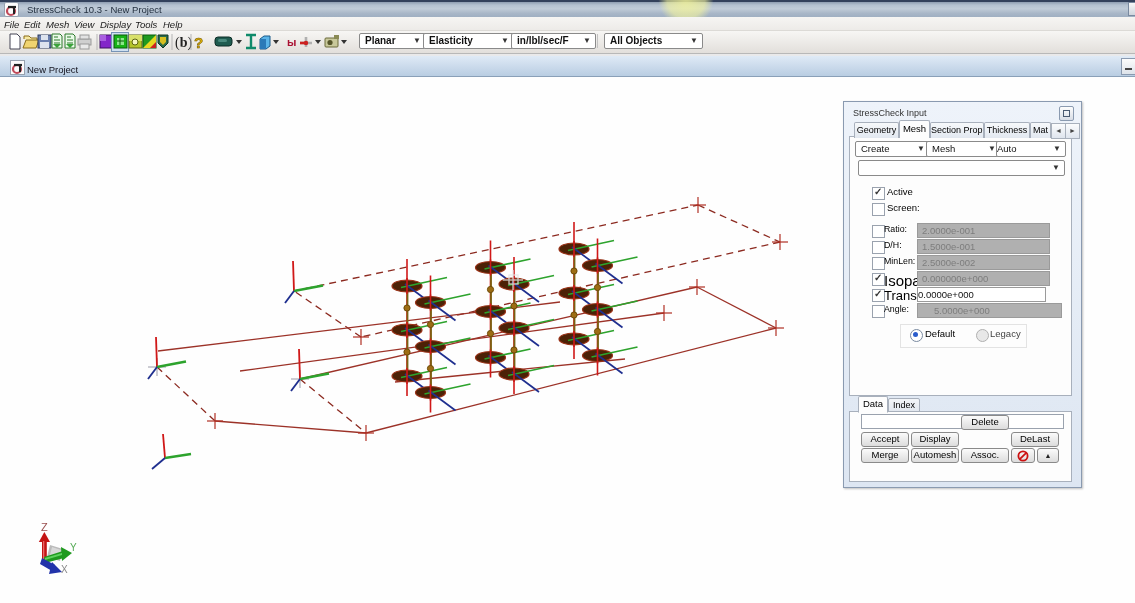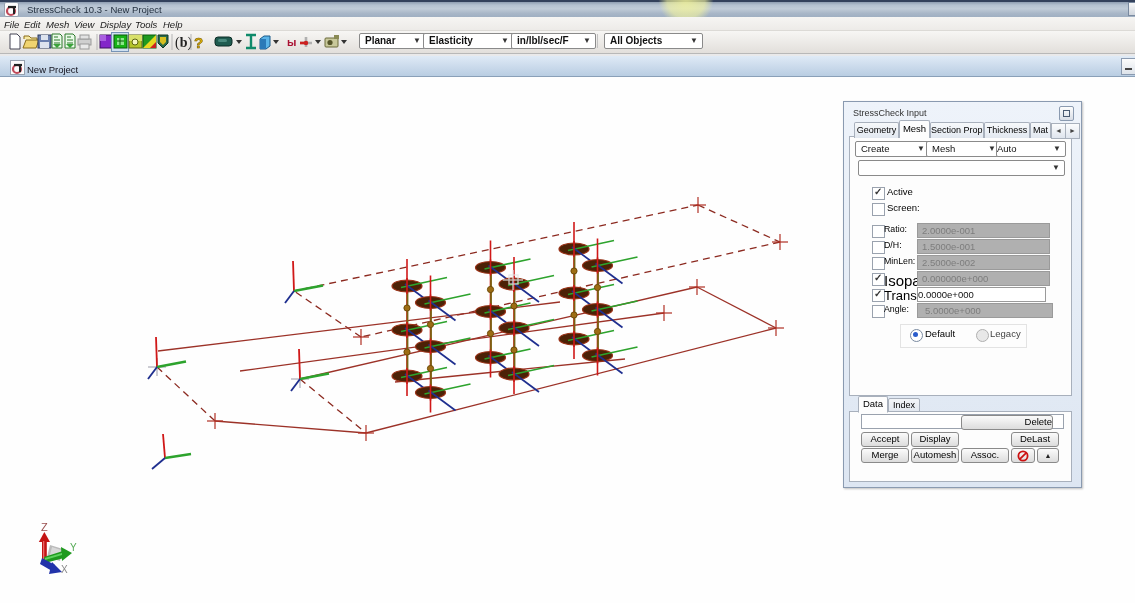--- a/index.html
+++ b/index.html
@@ -309,35 +309,35 @@
     </div>
     <div style="position:absolute;left:40px;top:170px;font-size:15px;">Isopar:</div>
     <div style="position:absolute;left:73px;top:169px;width:127px;height:13px;background:#b0b0b0;border:1px solid #9a9a9a;color:#7d7d7d;line-height:13px;padding-left:4px;">0.000000e+000</div>
     <div style="position:absolute;left:28px;top:187px;width:11px;height:11px;background:#fff;border:1px solid #9aa2ae;">
       <span style="position:absolute;left:1px;top:-2px;font-size:10px;font-weight:bold;color:#333;">✓</span>
     </div>
     <div style="position:absolute;left:40px;top:186px;font-size:13px;">Trans:</div>
     <div style="position:absolute;left:73px;top:185px;width:127px;height:13px;background:#fff;border:1px solid #9a9a9a;color:#111;line-height:13px;">0.0000e+000</div>
     <div style="position:absolute;left:28px;top:203px;width:11px;height:11px;background:#fff;border:1px solid #9aa2ae;"></div>
     <div style="position:absolute;left:40px;top:202px;font-size:8.8px;">Angle:</div>
-    <div style="position:absolute;left:73px;top:201px;width:127px;height:13px;background:#b0b0b0;border:1px solid #9a9a9a;color:#7d7d7d;line-height:13px;padding-left:7px;">5.0000e+000</div>
+    <div style="position:absolute;left:73px;top:201px;width:127px;height:13px;background:#b0b0b0;border:1px solid #9a9a9a;color:#7d7d7d;line-height:13px;padding-left:16px;">5.0000e+000</div>
     <div style="position:absolute;left:56px;top:222px;width:125px;height:22px;border:1px solid #e3e3e3;"></div>
     <div style="position:absolute;left:66px;top:227px;width:11px;height:11px;border-radius:50%;background:#fff;border:1px solid #7a8aa0;">
       <div style="position:absolute;left:2px;top:2px;width:5px;height:5px;border-radius:50%;background:#2a5ccc;"></div>
     </div>
     <div style="position:absolute;left:81px;top:226px;">Default</div>
     <div style="position:absolute;left:132px;top:227px;width:11px;height:11px;border-radius:50%;background:#e8e8e8;border:1px solid #b0b0b0;"></div>
     <div style="position:absolute;left:146px;top:226px;color:#444;">Legacy</div>
     <div style="position:absolute;left:14px;top:294px;width:28px;height:15px;background:#fdfdfd;border:1px solid #a8b0bc;border-bottom:1px solid #fdfdfd;border-radius:2px 2px 0 0;text-align:center;line-height:14px;z-index:3;">Data</div>
     <div style="position:absolute;left:44px;top:296px;width:30px;height:13px;background:linear-gradient(#f3f5f8,#e0e6ee);border:1px solid #a8b0bc;border-radius:2px 2px 0 0;text-align:center;line-height:12px;font-size:9px;">Index</div>
     <div style="position:absolute;left:5px;top:309px;width:221px;height:69px;background:#fdfdfd;border:1px solid #a8b0bc;"></div>
     <div style="position:absolute;left:17px;top:312px;width:201px;height:13px;background:#fff;border:1px solid #9aa2ae;"></div>
     <div style="position:absolute;left:17px;top:330px;width:46px;height:13px;background:linear-gradient(#fbfbfb,#dcdcdc);border:1px solid #8a8a8a;border-radius:3px;text-align:center;line-height:12px;">Accept</div>
     <div style="position:absolute;left:67px;top:330px;width:46px;height:13px;background:linear-gradient(#fbfbfb,#dcdcdc);border:1px solid #8a8a8a;border-radius:3px;text-align:center;line-height:12px;">Display</div>
-    <div style="position:absolute;left:117px;top:313px;width:46px;height:13px;background:linear-gradient(#fbfbfb,#dcdcdc);border:1px solid #8a8a8a;border-radius:3px;text-align:right;line-height:12px;padding-left:44px;">Delete</div>
+    <div style="position:absolute;left:117px;top:313px;width:46px;height:13px;background:linear-gradient(#fbfbfb,#dcdcdc);border:1px solid #8a8a8a;border-radius:3px;text-align:center;line-height:12px;">Delete</div>
     <div style="position:absolute;left:167px;top:330px;width:46px;height:13px;background:linear-gradient(#fbfbfb,#dcdcdc);border:1px solid #8a8a8a;border-radius:3px;text-align:center;line-height:12px;">DeLast</div>
     <div style="position:absolute;left:17px;top:346px;width:46px;height:13px;background:linear-gradient(#fbfbfb,#dcdcdc);border:1px solid #8a8a8a;border-radius:3px;text-align:center;line-height:12px;">Merge</div>
     <div style="position:absolute;left:67px;top:346px;width:46px;height:13px;background:linear-gradient(#fbfbfb,#dcdcdc);border:1px solid #8a8a8a;border-radius:3px;text-align:center;line-height:12px;">Automesh</div>
     <div style="position:absolute;left:117px;top:346px;width:46px;height:13px;background:linear-gradient(#fbfbfb,#dcdcdc);border:1px solid #8a8a8a;border-radius:3px;text-align:center;line-height:12px;">Assoc.</div>
     <div style="position:absolute;left:167px;top:346px;width:22px;height:13px;background:linear-gradient(#fbfbfb,#dcdcdc);border:1px solid #8a8a8a;border-radius:3px;text-align:center;line-height:12px;"><svg width="12" height="12" style="margin-top:0.5px">
         <circle cx="6" cy="6" r="4.6" fill="none" stroke="#cc1111" stroke-width="1.8"></circle>
         <line x1="2.8" y1="9.2" x2="9.2" y2="2.8" stroke="#cc1111" stroke-width="1.8"></line>
       </svg></div>
     <div style="position:absolute;left:193px;top:346px;width:20px;height:13px;background:linear-gradient(#fbfbfb,#dcdcdc);border:1px solid #8a8a8a;border-radius:3px;text-align:center;line-height:12px;"><span style="font-size:7px;color:#222;">▲</span></div>
   </div>

